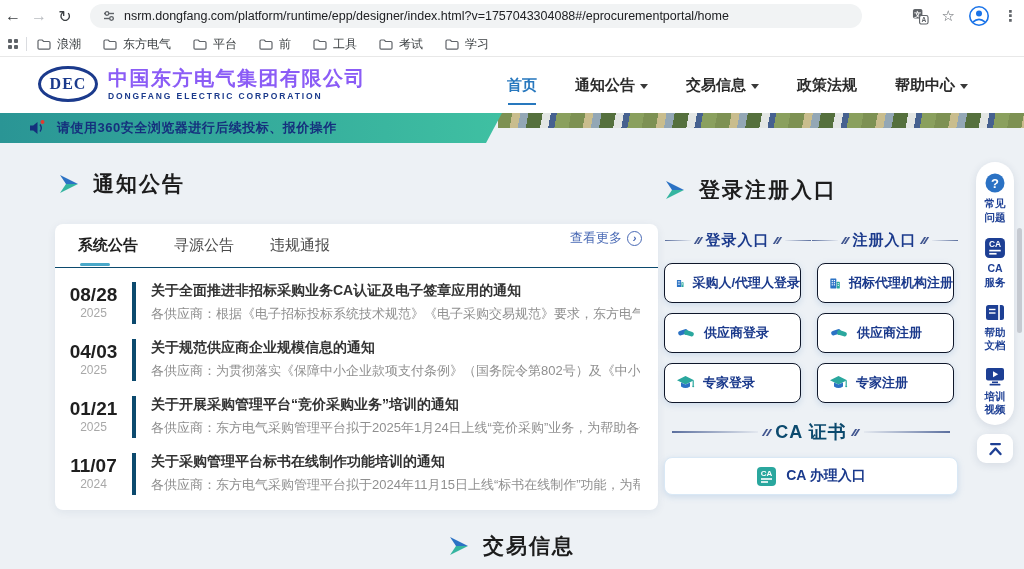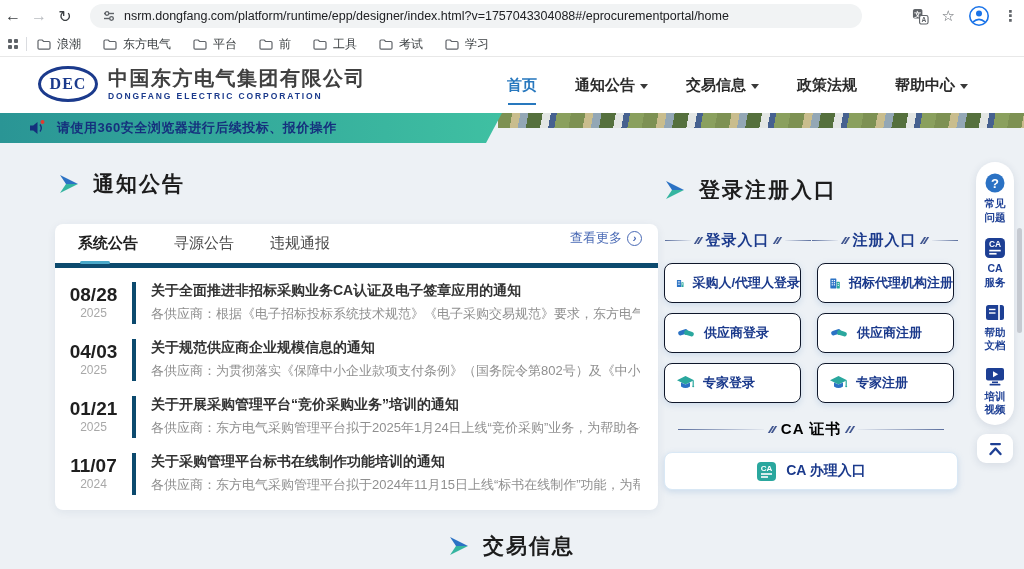--- a/index.html
+++ b/index.html
@@ -21,21 +21,21 @@
   .apps-grid{display:grid;grid-template-columns:4px 4px;grid-gap:2px;margin-right:8px;cursor:pointer;}
   .apps-grid i{width:4px;height:4px;background:#5f6368;border-radius:1px;}
   .bb-sep{width:1px;height:14px;background:#dadce0;margin-right:10px;}
   .bm{display:flex;align-items:center;gap:6px;margin-right:22px;cursor:pointer;}
   .bm span{font-size:12px;color:#3c4043;}
 
   
   .site-header{position:absolute;left:0;top:57px;width:1024px;height:56px;background:#ffffff;}
   .logo-wrap{position:absolute;left:38px;top:9px;display:flex;align-items:center;gap:10px;}
   .dec-oval{width:60px;height:36px;border:3px solid #1b3a8c;border-radius:50%;display:flex;align-items:center;justify-content:center;color:#1b3a8c;font-family:"Liberation Serif","DejaVu Serif",serif;font-weight:700;font-size:16px;letter-spacing:1px;}
-  .co-cn{font-size:20px;font-weight:800;color:#404040;letter-spacing:1.5px;line-height:1.1;}
+  .co-cn{font-size:20px;font-weight:800;color:#8b5cf6;letter-spacing:1.5px;line-height:1.1;}
   .co-en{font-size:8.5px;font-weight:700;color:#1b3a8c;letter-spacing:1.9px;margin-top:2px;}
   .nav{position:absolute;right:56px;top:0;height:56px;display:flex;align-items:center;gap:38px;}
   .nav-item{position:relative;font-size:15px;font-weight:600;color:#2b2b2b;cursor:pointer;display:flex;align-items:center;gap:5px;padding:6px 0;}
   .nav-item.active{color:#2878be;}
   .nav-item.active::after{content:"";position:absolute;left:1px;bottom:-4px;width:28px;height:2px;background:#2878be;}
   .caret{width:0;height:0;border-left:4px solid transparent;border-right:4px solid transparent;border-top:5px solid #3a3a3a;margin-top:2px;}
 
   
   .hero-strip{position:absolute;left:498px;top:113px;width:526px;height:15px;
     background:repeating-linear-gradient(100deg,#7d9153 0 14px,#c9bd8d 14px 22px,#93a7b5 22px 30px,#55703d 30px 44px,#e3e6e4 44px 52px,#46618f 52px 58px,#8aa05e 58px 72px);}
@@ -43,21 +43,21 @@
     clip-path:polygon(0 0,100% 0,calc(100% - 16px) 100%,0 100%);display:flex;align-items:center;padding-left:29px;gap:10px;}
   .ticker-text{font-size:13px;font-weight:700;color:#15307d;letter-spacing:0.5px;white-space:nowrap;}
   .spk{position:relative;width:18px;height:16px;flex:0 0 auto;}
 
   
   .sec-title{position:absolute;display:flex;align-items:center;gap:13px;}
   .sec-title h2{margin:0;font-size:21px;font-weight:800;color:#1d1d1d;letter-spacing:2px;}
 
   
   .card{position:absolute;left:55px;top:224px;width:603px;height:286px;background:#fff;border-radius:8px;box-shadow:0 2px 10px rgba(30,60,100,.07);}
-  .tabs-row{position:relative;height:44px;display:flex;align-items:center;padding:0 18px 0 23px;border-bottom:5px solid #0c4a6e;}
+  .tabs-row{position:relative;height:44px;display:flex;align-items:center;padding:0 18px 0 23px;border-bottom:1px solid #0c4a6e;}
   .tab{position:relative;font-size:15px;color:#4a4a4a;margin-right:36px;cursor:pointer;padding:11px 0;}
   .tab.active{color:#1f1f1f;font-weight:700;}
   .tab.active::after{content:"";position:absolute;left:2px;bottom:0;width:30px;height:3px;border-radius:2px;background:#49a8c9;}
   .more{position:absolute;right:16px;top:0;height:28px;display:flex;align-items:center;gap:5px;cursor:pointer;}
   .more span{font-size:13px;color:#4a6ab5;}
   .more .chev-circ{width:15px;height:15px;border:1.2px solid #4a6ab5;border-radius:50%;color:#4a6ab5;font-size:11px;line-height:13px;text-align:center;font-weight:700;}
   .n-list{padding:6px 0 0 0;}
   .n-item{display:flex;align-items:center;height:57px;cursor:pointer;}
   .n-date{width:81px;flex:0 0 auto;text-align:center;border-right:4px solid #0c4a6e;height:42px;display:flex;flex-direction:column;justify-content:center;}
   .n-date b{font-size:19px;color:#1f1f1f;font-weight:700;line-height:1.15;}
@@ -72,21 +72,21 @@
   .lp-head{flex:1;display:flex;align-items:center;justify-content:center;gap:5px;}
   .lp-head b{font-size:15px;font-weight:800;color:#1b3a8c;letter-spacing:1px;}
   .d-line{width:26px;height:1.5px;background:linear-gradient(to right,rgba(60,80,140,.05),#5b6f9e);}
   .d-line.rev{background:linear-gradient(to left,rgba(60,80,140,.05),#5b6f9e);}
   .ticks{display:flex;gap:2px;}
   .ticks i{display:block;width:1.5px;height:7px;background:#41568f;transform:skewX(-32deg);}
   .btn-grid{display:grid;grid-template-columns:137px 137px;column-gap:16px;row-gap:10px;margin-top:13px;}
   .entry-btn{height:40px;background:#fff;border:1px solid #0f172a;border-radius:8px;box-shadow:0 2px 6px rgba(120,160,210,.28);display:flex;align-items:center;padding-left:11px;gap:8px;cursor:pointer;}
   .entry-btn span{font-size:13px;color:#1b3a8c;font-weight:600;white-space:nowrap;}
   .ca-divider{display:flex;align-items:center;justify-content:center;gap:6px;margin-top:17px;}
-  .ca-divider b{font-size:15px;font-weight:800;color:#000000;letter-spacing:1px;}
+  .ca-divider b{font-size:18px;font-weight:800;color:#0c4a6e;letter-spacing:1px;}
   .ca-divider .d-line{width:86px;}
   .ca-btn{margin-top:13px;width:100%;height:38px;background:#fff;border:1px solid #d9e8f5;border-radius:8px;box-shadow:0 2px 6px rgba(120,160,210,.28);display:flex;align-items:center;justify-content:center;gap:9px;cursor:pointer;}
   .ca-btn span{font-size:14px;color:#1b3a8c;font-weight:600;}
 
   
   .quickbar{position:absolute;left:976px;top:162px;width:38px;background:#fff;border-radius:19px;box-shadow:0 2px 8px rgba(30,60,100,.12);padding:10px 0 8px;display:flex;flex-direction:column;align-items:center;gap:13px;}
   .qb-item{display:flex;flex-direction:column;align-items:center;gap:3px;cursor:pointer;}
   .qb-item span{width:24px;font-size:10.5px;line-height:1.3;color:#1d3f94;font-weight:700;text-align:center;word-break:break-all;}
   .collapse-btn{position:absolute;left:977px;top:434px;width:36px;height:29px;background:#fff;border-radius:9px;box-shadow:0 2px 8px rgba(30,60,100,.12);display:flex;align-items:center;justify-content:center;cursor:pointer;}
   .scroll-thumb{position:absolute;left:1017px;top:228px;width:5px;height:105px;background:#c6cad1;border-radius:3px;}

